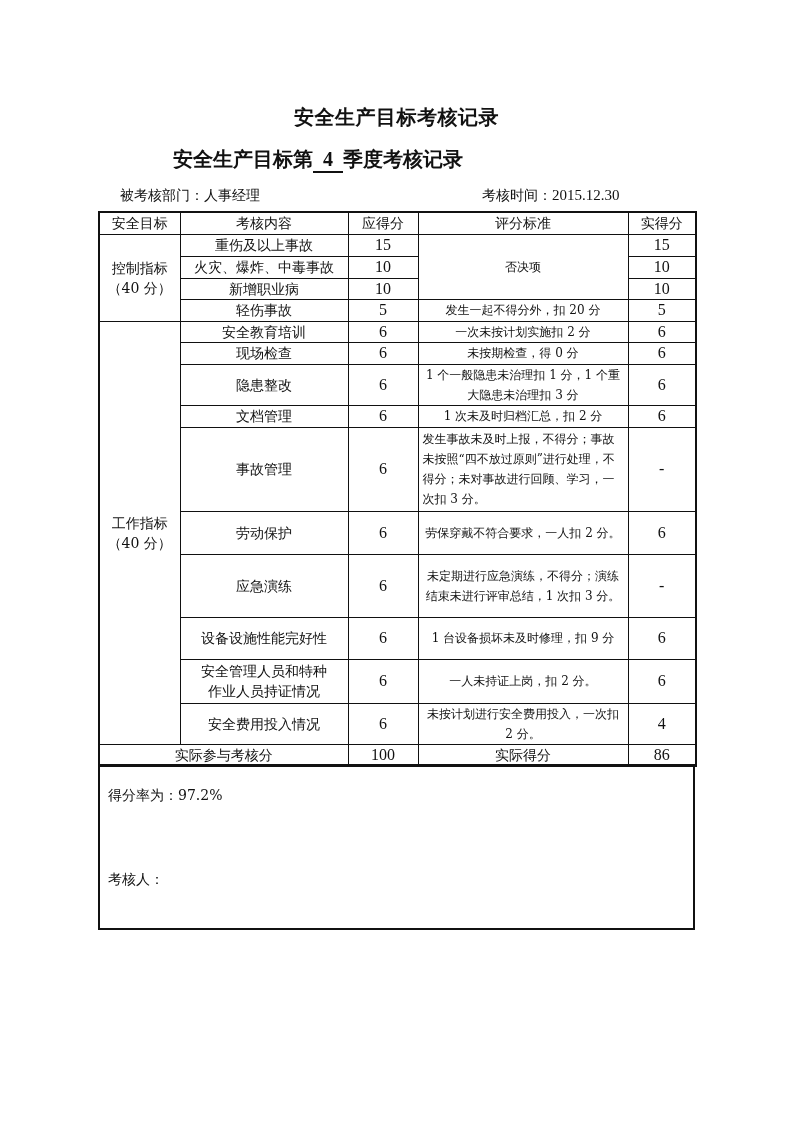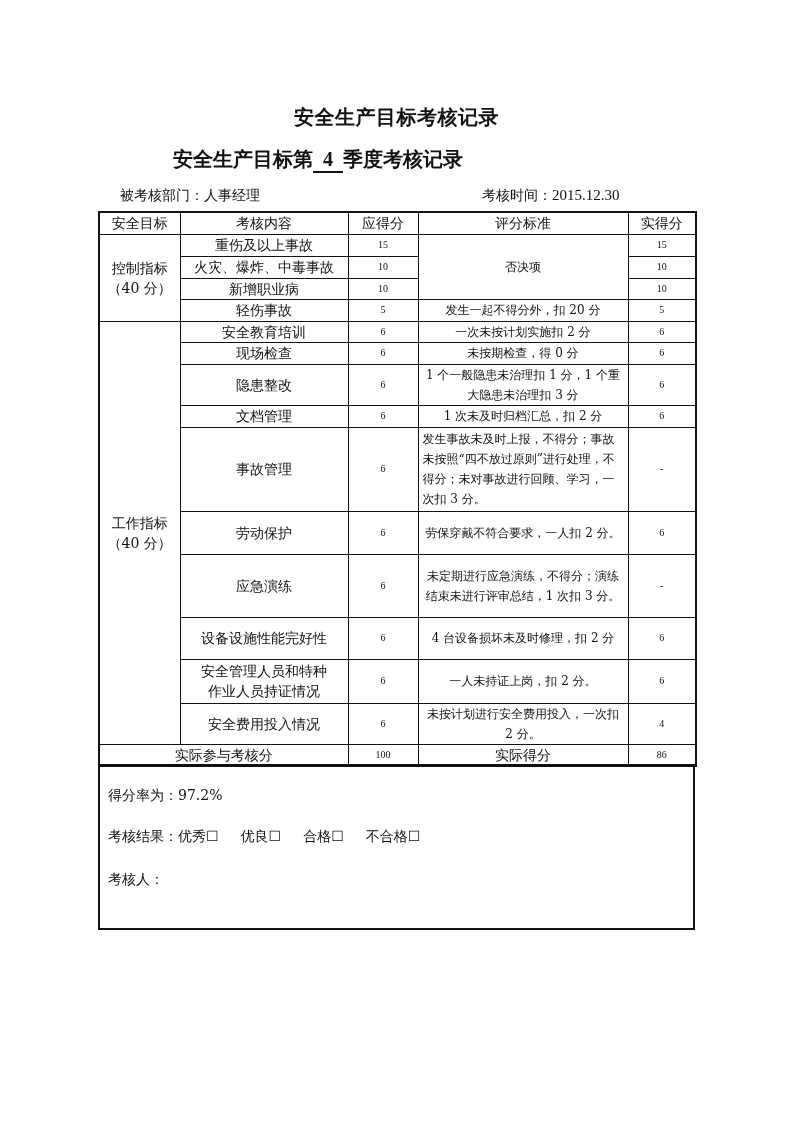--- a/index.html
+++ b/index.html
@@ -6,21 +6,21 @@
   body { width: 793px; height: 1122px; position: relative; font-family: "DejaVu Serif", "Liberation Serif", serif; color: #111; }
   .title1 { position: absolute; top: 104px; left: 0; width: 793px; text-align: center; font-size: 20px; font-weight: bold; letter-spacing: 0.5px; }
   .title2 { position: absolute; top: 146px; left: 0; width: 636px; text-align: center; font-size: 20px; font-weight: bold; }
   .title2 .q { display: inline-block; border-bottom: 2px solid #111; padding: 0 10px; font-family: "Liberation Serif", serif; }
   .meta-left { position: absolute; top: 187px; left: 120px; font-size: 14px; font-family: Liberation Mono, monospace; }
   .meta-right { position: absolute; top: 187px; left: 482px; font-size: 14px; }
   .meta-right .v { font-family: "Liberation Serif", serif; font-size: 15px; }
   table.grid { position: absolute; top: 211px; left: 98px; width: 597px; border-collapse: collapse; border: 2px solid #111; table-layout: fixed; }
   table.grid td { border: 1px solid #111; text-align: center; vertical-align: middle; font-size: 14px; padding: 0 2px; line-height: 20px; }
   table.grid td.std { font-size: 12px; line-height: 20px; padding: 0 4px; }
-  table.grid td.num { font-family: "Liberation Serif", serif; font-size: 10px; }
+  table.grid td.num { font-family: "Liberation Serif", serif; font-size: 16px; }
   .bottom { position: absolute; top: 764px; left: 98px; width: 597px; height: 166px; border: 2px solid #111; border-top: 1px solid #111; box-sizing: border-box; font-size: 14px; }
   .bottom .line { position: absolute; left: 8px; }
   .bottom .chk { margin-right: 22px; }
 </style>
 </head>
 <body>
 
 <div class="title1">安全生产目标考核记录</div>
 <div class="title2"><span>安全生产目标第</span><span class="q">4</span><span>季度考核记录</span></div>
 
@@ -111,21 +111,21 @@
   </tr>
   <tr style="height:63px">
     <td>应急演练</td>
     <td class="num">6</td>
     <td class="std">未定期进行应急演练，不得分；演练结束未进行评审总结，1 次扣 3 分。</td>
     <td class="num">-</td>
   </tr>
   <tr style="height:42px">
     <td>设备设施性能完好性</td>
     <td class="num">6</td>
-    <td class="std">4 台设备损坏未及时修理，扣 2 分</td>
+    <td class="std">1 台设备损坏未及时修理，扣 9 分</td>
     <td class="num">6</td>
   </tr>
   <tr style="height:44px">
     <td style="padding:0 14px">安全管理人员和特种作业人员持证情况</td>
     <td class="num">6</td>
     <td class="std">一人未持证上岗，扣 2 分。</td>
     <td class="num">6</td>
   </tr>
   <tr style="height:41px">
     <td>安全费用投入情况</td>
@@ -137,17 +137,14 @@
     <td colspan="2">实际参与考核分</td>
     <td class="num">100</td>
     <td>实际得分</td>
     <td class="num">86</td>
   </tr>
 </tbody>
   </table>
 
 <div class="bottom">
   <div class="line" style="top:22px"><span>得分率为：</span><span>97.2%</span></div>
-  <div class="line" style="top:63px">
-    <span>考核结果：</span><span class="chk">优秀☐</span><span class="chk">优良☐</span><span class="chk">合格☐</span><span class="chk">不合格☐</span>
-  </div>
   <div class="line" style="top:106px"><span>考核人：</span></div>
 </div>
 
 </body></html>

